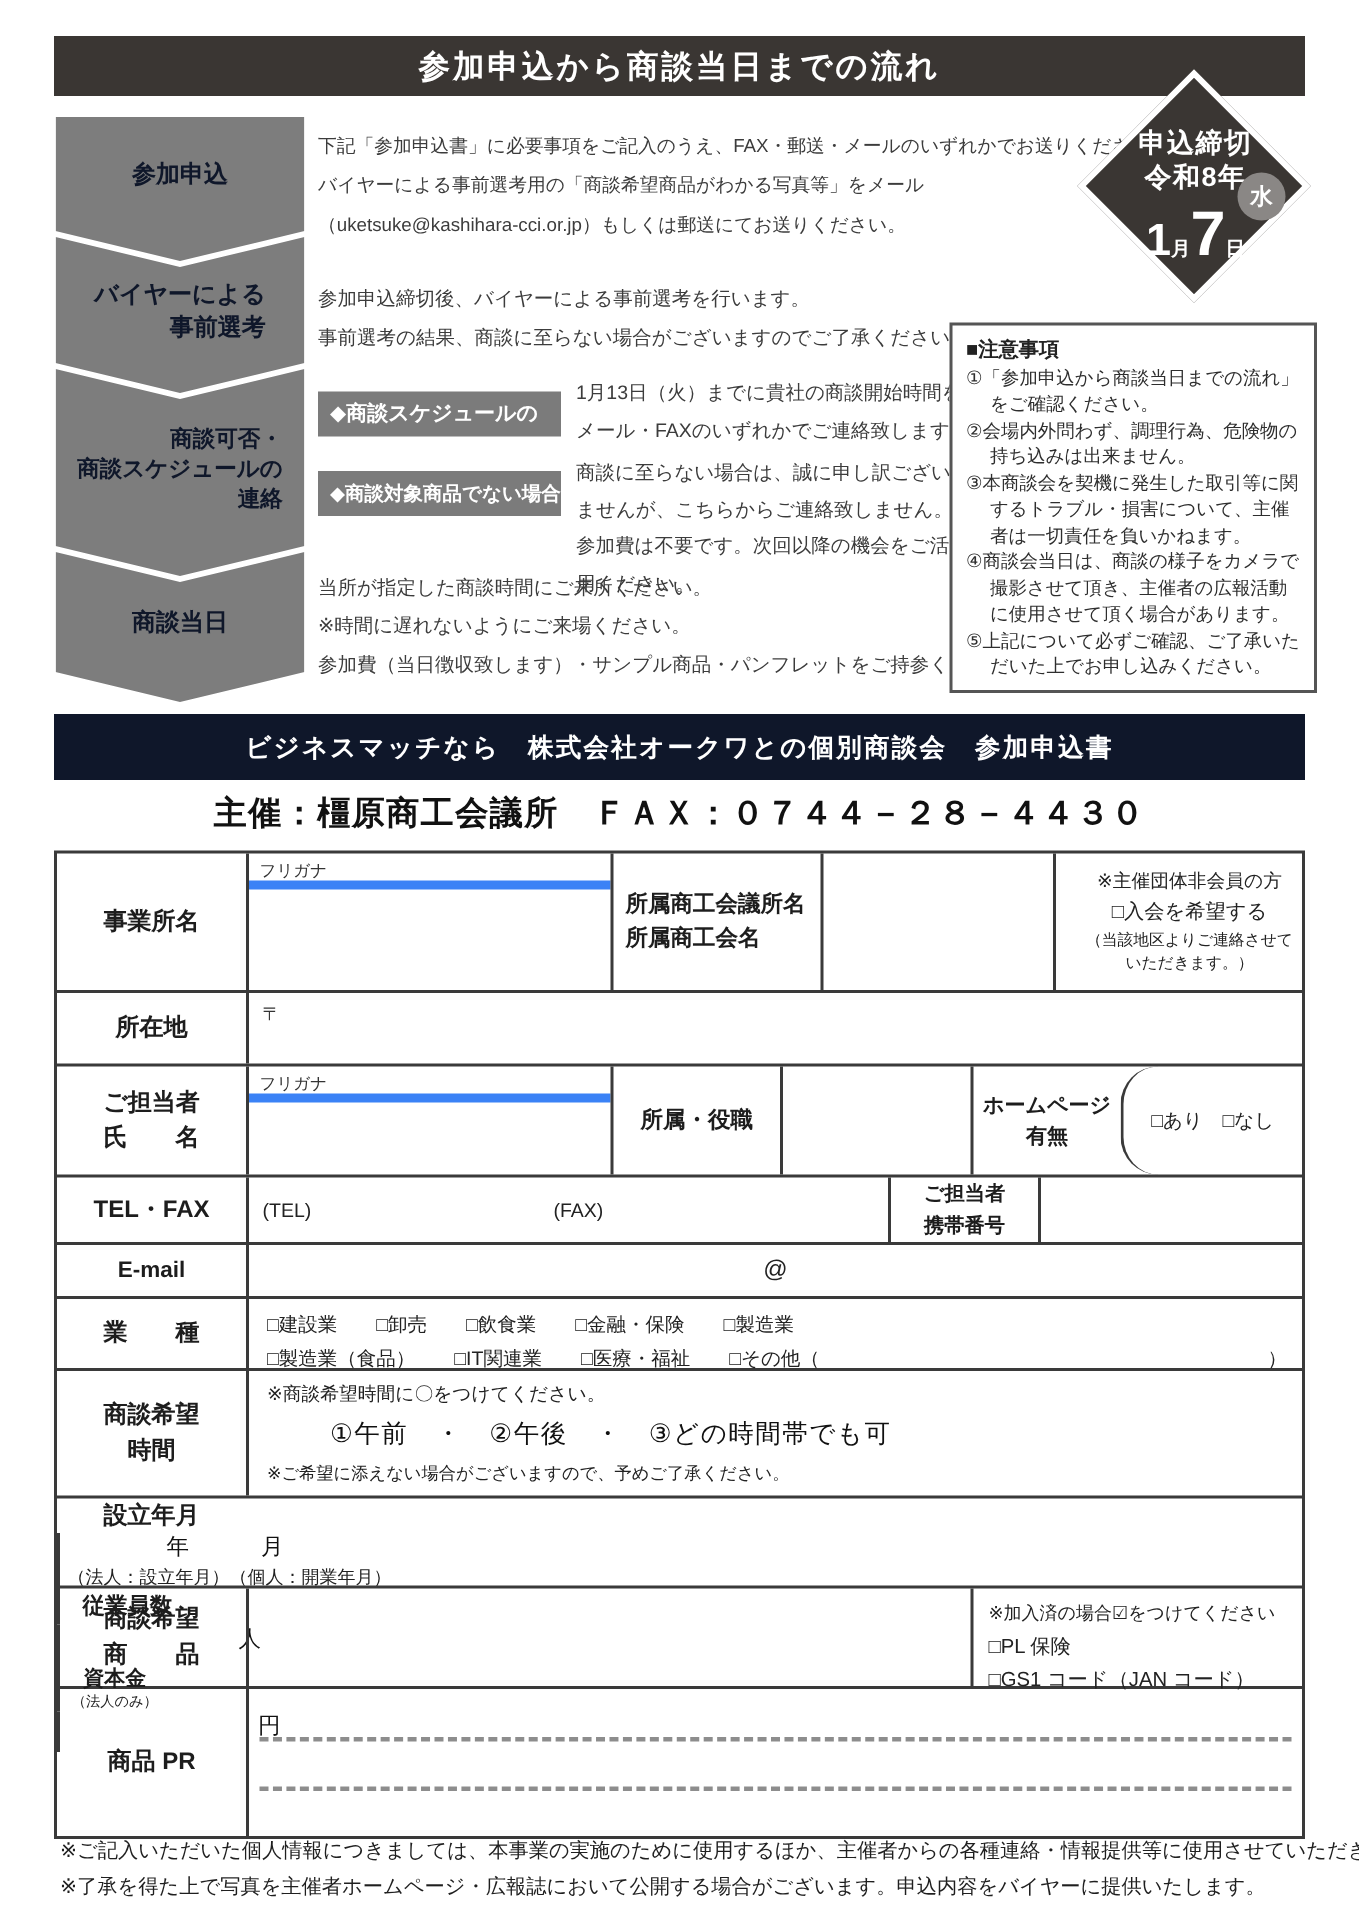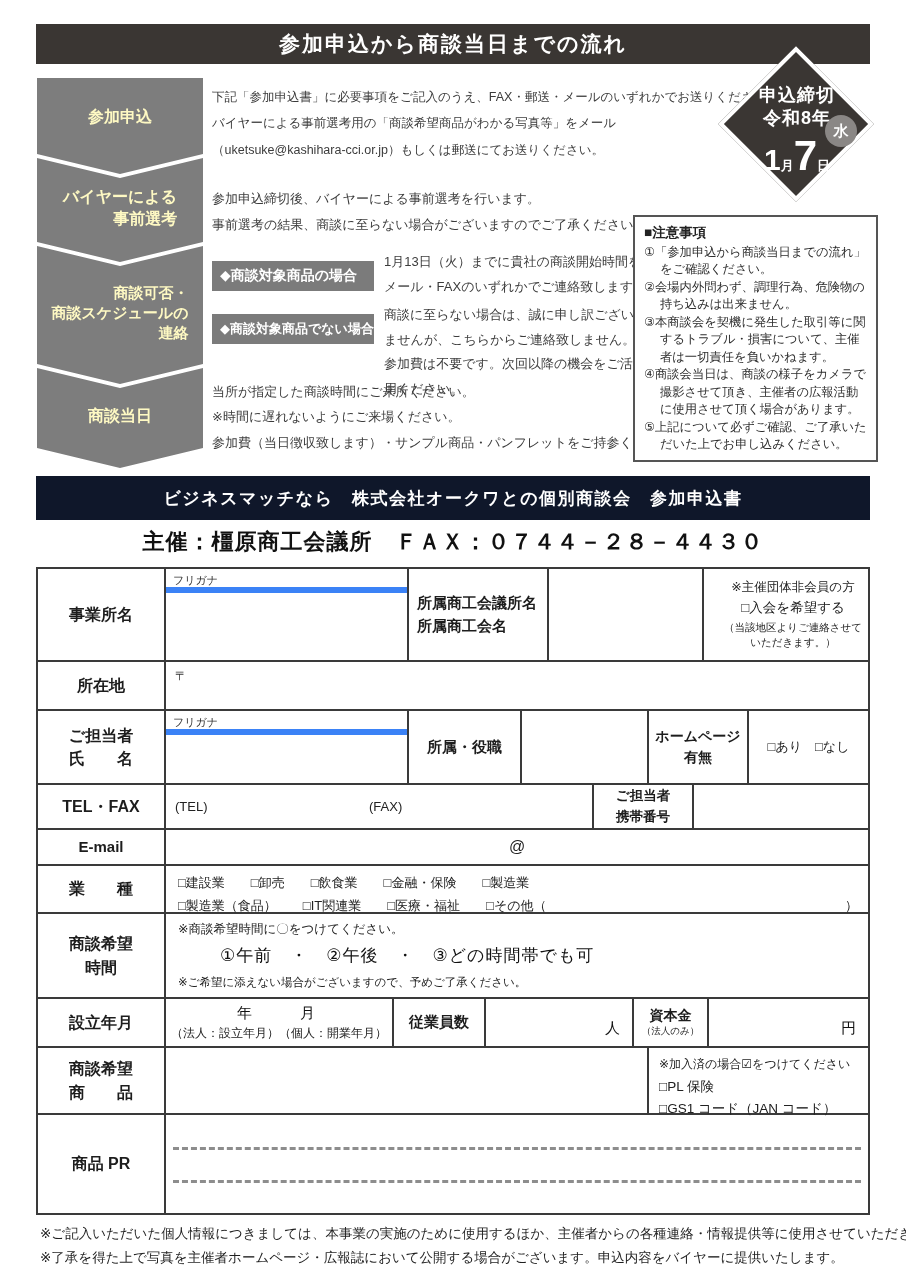--- a/index.html
+++ b/index.html
@@ -21,21 +21,21 @@
   .badge-era { font-size:18px; font-weight:bold; letter-spacing:1px; }
   .badge-date { margin-top:1px; }
   .badge-date .num1 { font-size:30px; font-weight:bold; }
   .badge-date .unit { font-size:13px; font-weight:bold; }
   .badge-date .num2 { font-size:42px; font-weight:bold; }
   .badge-weekday { position:absolute; left:825px; top:115px; width:32px; height:32px;
     border-radius:50%; background:#8a8785; color:#fff; font-size:15px; font-weight:bold;
     display:flex; align-items:center; justify-content:center; z-index:4; }
 
   
-  .step { position:absolute; left:37px; width:166px; background:#7d7d7d; color:#fef9c3;
+  .step { position:absolute; left:37px; width:166px; background:#7d7d7d; color:#0f172a;
     font-weight:bold; display:flex; align-items:center; justify-content:center;
     text-align:center; white-space:pre-line; line-height:1.35; }
   .step-first { clip-path:polygon(0 0,100% 0,100% calc(100% - 20px),50% 100%,0 calc(100% - 20px)); }
   .step-mid   { clip-path:polygon(0 0,50% 20px,100% 0,100% calc(100% - 20px),50% 100%,0 calc(100% - 20px)); padding-top:10px;text-align:right; }
   .step1 { top:78px;  height:96px;  font-size:16px; padding-bottom:18px; }
   .step2 { top:158px; height:104px; font-size:16px; padding-bottom:14px; }
   .step3 { top:246px; height:138px; font-size:15px; padding-bottom:14px; }
   .step4 { top:368px; height:100px; font-size:16px; padding-bottom:14px; }
 
   
@@ -137,21 +137,21 @@
   <div class="step step-mid step3">商談可否・
 商談スケジュールの
 連絡</div>
   <div class="step step-mid step4">商談当日</div>
 
   <div class="flow-text s1-text">下記「参加申込書」に必要事項をご記入のうえ、FAX・郵送・メールのいずれかでお送りください。
 バイヤーによる事前選考用の「商談希望商品がわかる写真等」をメール
 （uketsuke@kashihara-cci.or.jp）もしくは郵送にてお送りください。</div>
   <div class="flow-text s2-text">参加申込締切後、バイヤーによる事前選考を行います。
 事前選考の結果、商談に至らない場合がございますのでご了承ください。</div>
-  <div class="case-label case1-label">◆商談対象商品の場合</div>
+  <div class="case-label case1-label">◆商談スケジュールの</div>
   <div class="case-text case1-text">1月13日（火）までに貴社の商談開始時間を
 メール・FAXのいずれかでご連絡致します。</div>
   <div class="case-label case2-label">◆商談対象商品でない場合</div>
   <div class="case-text case2-text">商談に至らない場合は、誠に申し訳ござい
 ませんが、こちらからご連絡致しません。
 参加費は不要です。次回以降の機会をご活
 用ください。</div>
   <div class="flow-text s4-text">当所が指定した商談時間にご来所ください。
 ※時間に遅れないようにご来場ください。
 参加費（当日徴収致します）・サンプル商品・パンフレットをご持参ください。</div>
@@ -200,21 +200,21 @@
       <div class="fcell flabel">ご担当者
 氏　　名</div>
       <div class="fcell" style="width:243px; flex:none; display:flex; flex-direction:column;">
         <div class="furi">フリガナ</div>
         <div style="flex:1;"></div>
       </div>
       <div class="fcell inner-label center-label" style="width:113px; flex:none;">所属・役職</div>
       <div class="fcell" style="width:127px; flex:none;"></div>
       <div class="fcell inner-label center-label" style="width:100px; flex:none; font-size:14px;">ホームページ
 有無</div>
-      <div class="fcell" style="width:121px; flex:none; display:flex; align-items:center; justify-content:center; font-size:13px; color:#222;">□あり　□なし</div>
+      <div class="fcell" style="width:121px; flex:none; display:flex; align-items:center; justify-content:center; font-size:13px; color:#222;border-radius:25px;">□あり　□なし</div>
     </div>
 
     <div class="frow" style="height:45px;">
       <div class="fcell flabel">TEL・FAX</div>
       <div class="fcell telfax" style="width:428px; flex:none;">
         <span class="tel">(TEL)</span>
         <span class="fax">(FAX)</span>
       </div>
       <div class="fcell inner-label center-label" style="width:100px; flex:none; font-size:13.5px;">ご担当者
 携帯番号</div>
@@ -243,21 +243,21 @@
     <div class="frow" style="height:85px;">
       <div class="fcell flabel">商談希望
 時間</div>
       <div class="fcell time-cell" style="width:704px; flex:none;">
         <div class="time-n1">※商談希望時間に〇をつけてください。</div>
         <div class="time-opts">①午前　・　②午後　・　③どの時間帯でも可</div>
         <div class="time-n2">※ご希望に添えない場合がございますので、予めご了承ください。</div>
       </div>
     </div>
 
-    <div class="frow" style="height:49px;">
+    <div class="frow" style="height:60px;flex-direction:column;">
       <div class="fcell flabel">設立年月</div>
       <div class="fcell estab-ym" style="width:228px; flex:none;">
         <div class="ym">年　　月</div>
         <div class="ym-sub">（法人：設立年月）（個人：開業年月）</div>
       </div>
       <div class="fcell inner-label center-label" style="width:92px; flex:none;">従業員数</div>
       <div class="fcell unit-cell" style="width:148px; flex:none;">
         <span>人</span>
       </div>
       <div class="fcell capital-cell" style="width:75px; flex:none;">

